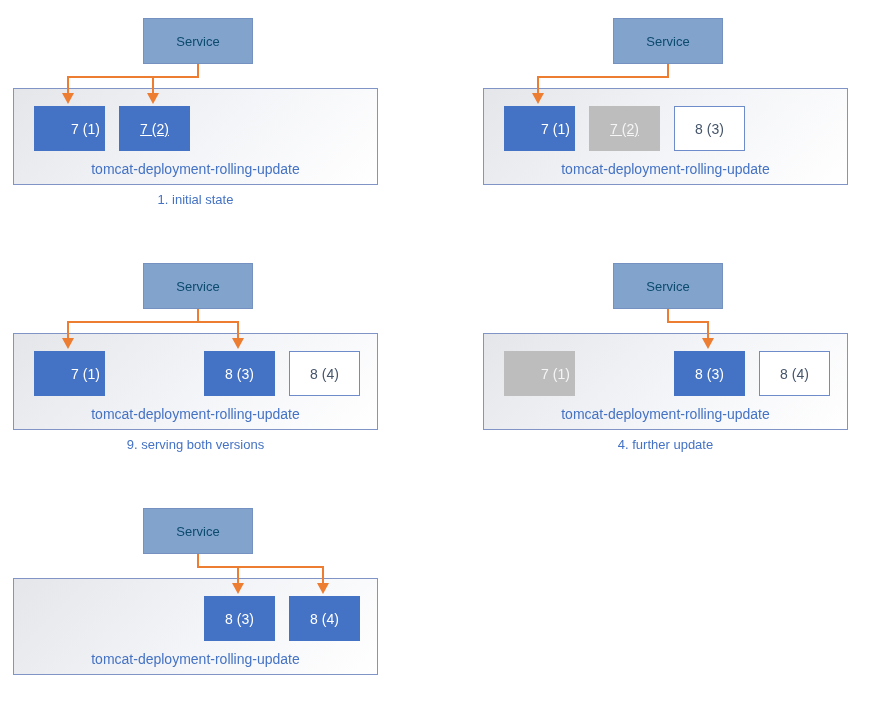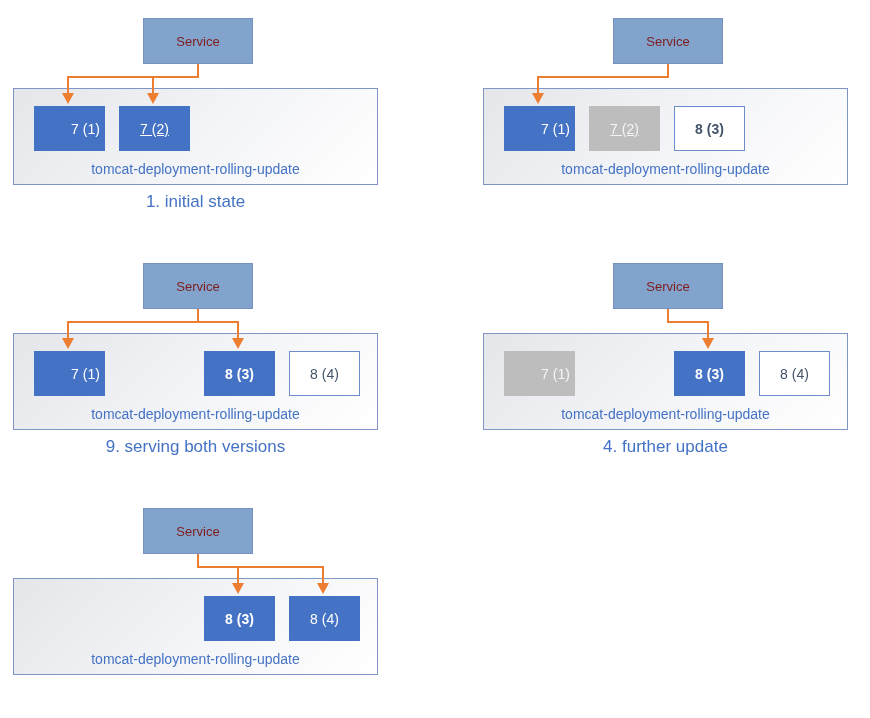--- a/index.html
+++ b/index.html
@@ -11,51 +11,51 @@
   #p1{left:0;top:0;}
   #p2{left:470px;top:0;}
   #p3{left:0;top:245px;}
   #p4{left:470px;top:245px;}
   #p5{left:0;top:490px;}
 
   .service{
     position:absolute;left:143px;top:18px;width:110px;height:46px;
     box-sizing:border-box;border:1px solid #7591c2;
     background:var(--serviceFill,#81a3cc);
-    color:#7f1d1d;font-size:13px;
+    color:#0c4a6e;font-size:13px;
     display:flex;align-items:center;justify-content:center;
   }
   .container-box{
     position:absolute;left:13px;top:88px;width:365px;height:97px;
     box-sizing:border-box;border:1px solid var(--containerBorder,#8095c6);
     background:linear-gradient(135deg,#e5e6ea 0%,#f4f5f8 55%,#ffffff 100%);
   }
   .deployment-label{
     position:absolute;left:0;right:0;bottom:7px;text-align:center;
     color:var(--accent,#4472c4);font-size:14px;
   }
   .pod{
     position:absolute;top:17px;width:71px;height:45px;box-sizing:border-box;
     display:flex;align-items:center;justify-content:center;font-size:14px;
   }
   .pod.active{background:var(--accent,#4472c4);color:#ffffff;}
   .pod.terminated{background:var(--inactive,#bdbdbd);color:#f5f5f5;}
   .pod.pending{background:#ffffff;border:1px solid #6e8cc9;color:#44546a;}
   .slot-0{left:20px;padding-left:32px;}
   .slot-1{left:105px;text-decoration:underline;}
-  .slot-2{left:190px;font-weight:bold;}
+  .slot-2{left:190px;}
   .slot-3{left:275px;}
 
   .arrows{position:absolute;left:0;top:0;z-index:3;pointer-events:none;}
   .arrows path{fill:none;stroke:var(--arrow,#ed7d31);stroke-width:2;}
   .arrows polygon{fill:var(--arrow,#ed7d31);stroke:none;}
 
   .caption{
     position:absolute;left:13px;top:192px;width:365px;text-align:center;
-    color:var(--accent,#4472c4);font-size:17px;
+    color:var(--accent,#4472c4);font-size:13px;
   }
 </style>
 </head>
 <body>
 
 <div id="stage">
 
   <div class="panel" id="p1">
     <div class="service">Service</div>
     <svg class="arrows" width="435" height="230">

